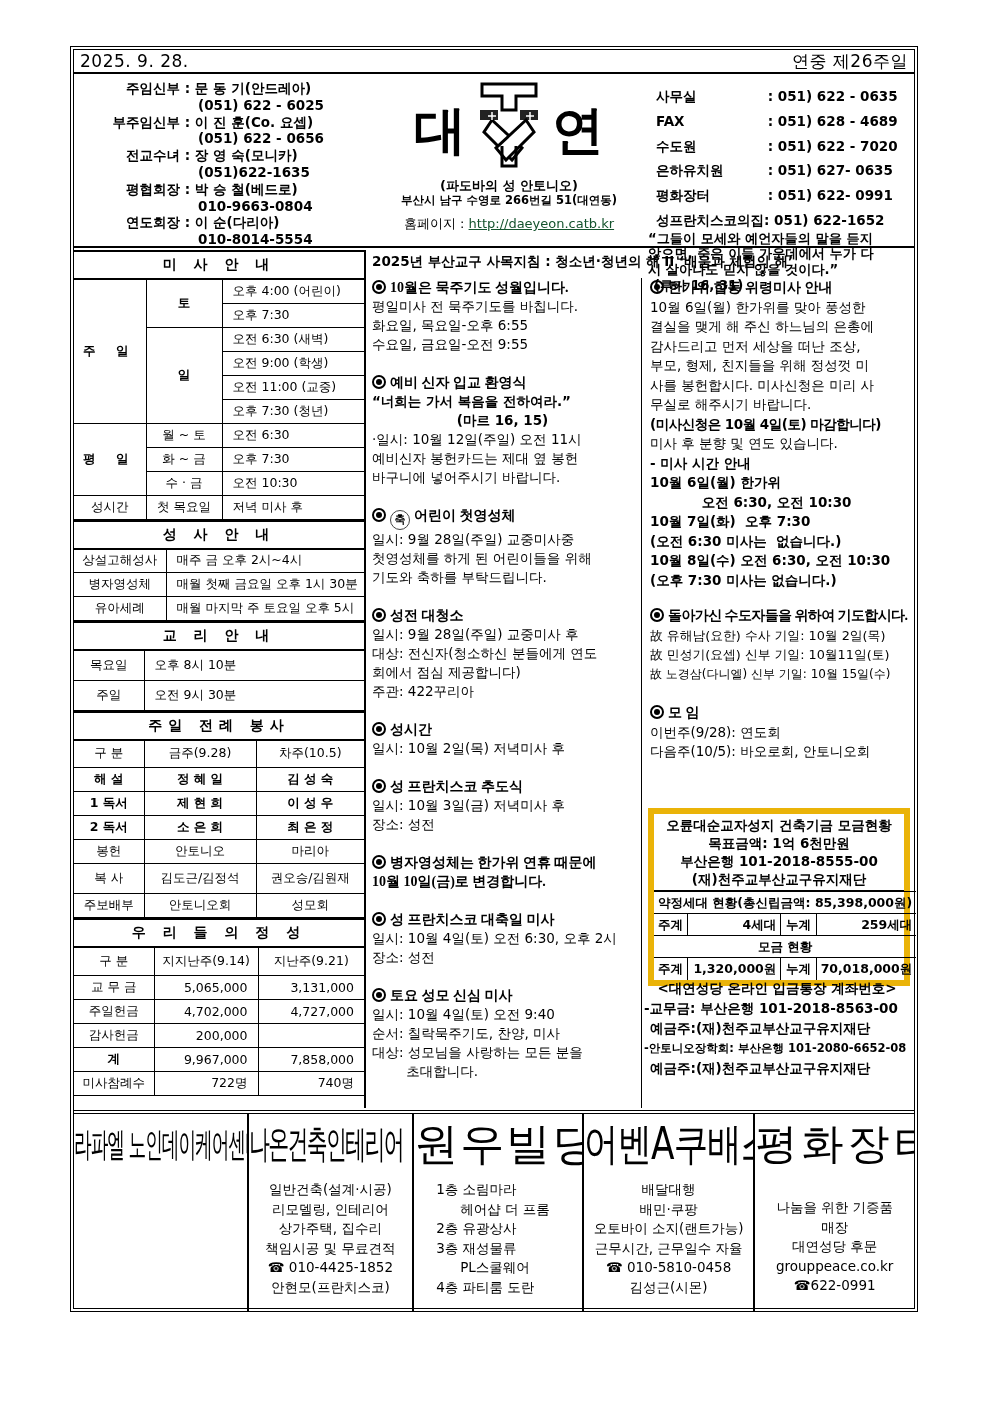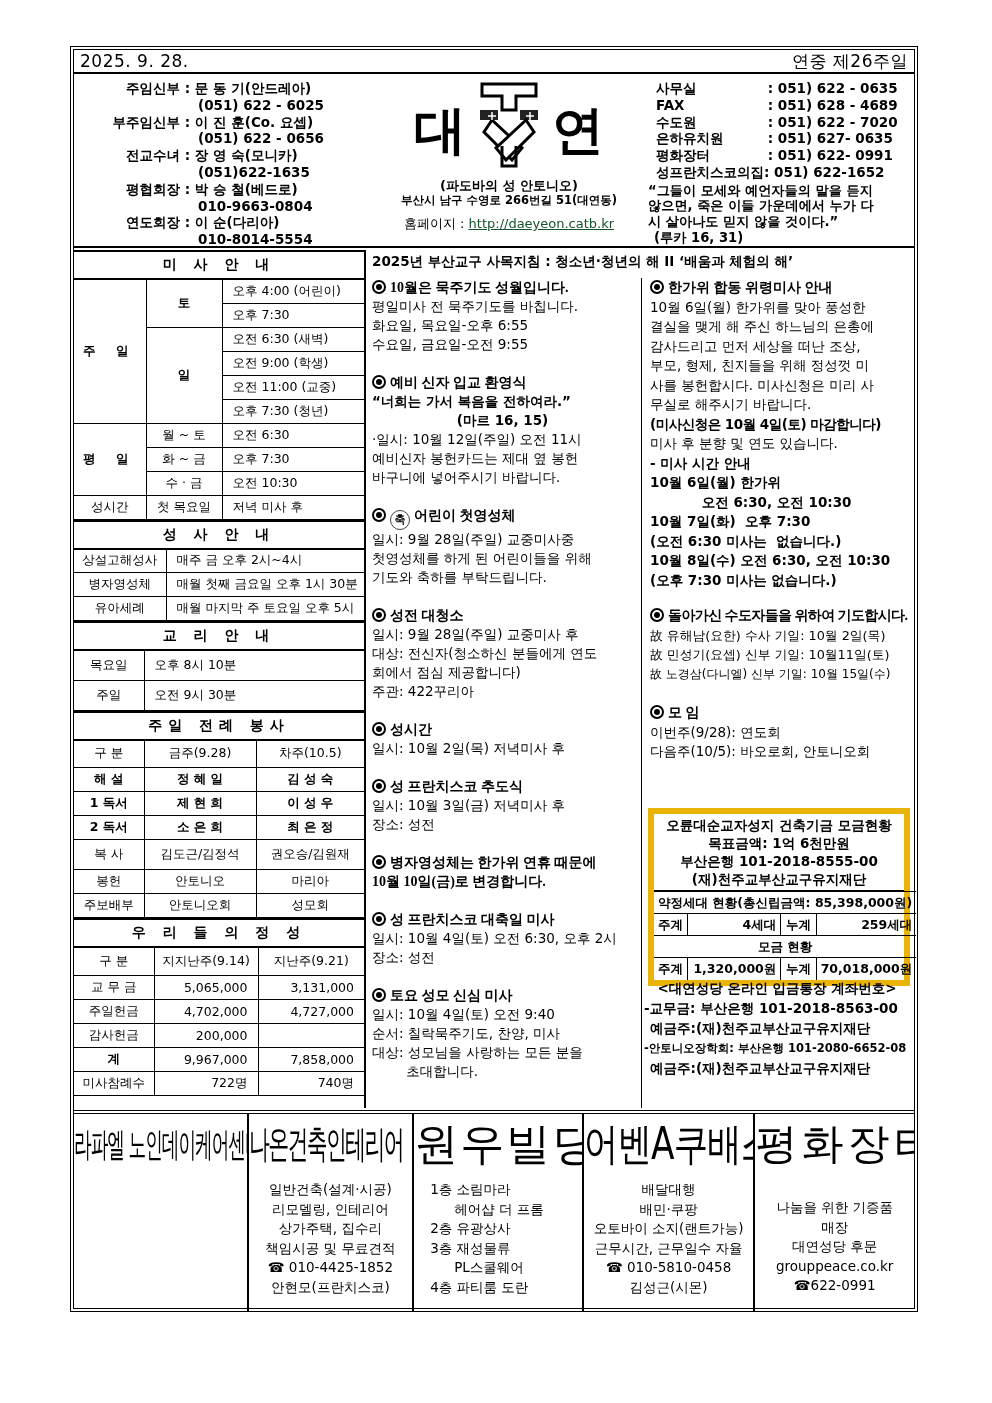--- a/index.html
+++ b/index.html
@@ -28,21 +28,21 @@
   .logo .glyph { position: absolute; top: 18px; font-size: 52px; font-weight: bold; font-family: "DejaVu Serif", serif; }
   .logo .g1 { left: 20px; }
   .logo .g3 { right: 20px; }
   .logo .emblem { position: absolute; left: 82px; top: 2px; width: 66px; height: 88px; }
   .subtitle { font-size: 13px; font-weight: bold; line-height: 15px; margin-top: 8px; }
   .address { font-size: 11.5px; font-weight: bold; line-height: 14px; }
   .homepage { font-size: 13px; margin-top: 8px; }
   .homepage .url { color: #14532d; text-decoration: underline; }
 
   .contacts { position: absolute; left: 574px; top: 4px; width: 268px; font-size: 13.5px; line-height: 16.8px; font-weight: bold; }
-  .contacts .c { white-space: nowrap; }
+  .contacts .c { white-space: nowrap; margin-top: 8px; }
   .contacts .lbl { display: inline-block; width: 115px; text-align: justify; text-align-last: justify; padding-left: 8px; }
   .quote { margin-top: 2px; font-size: 13.2px; line-height: 15.6px; font-weight: bold; }
   .quote .ref { padding-left: 6px; }
 
   
   .left-col { position: absolute; left: 0; top: 200px; width: 292px; height: 858px; border-right: 2px solid #000; }
   table.grid { border-collapse: collapse; width: 100%; font-size: 12.5px; }
   table.grid td { border: 1px solid #000; height: 24px; text-align: center; padding: 0 3px; white-space: nowrap; }
   table.grid td.sect { font-weight: bold; font-size: 14px; letter-spacing: 6px; height: 28px; border-top: 2px solid #000; border-bottom: 2px solid #000; }
   table.grid td.left { text-align: left; padding-left: 10px; }
@@ -88,21 +88,21 @@
   .ad1 { width: 175px; }
   .ad2 { width: 166px; }
   .ad3 { width: 170px; }
   .ad4 { width: 172px; }
   .ad5 { width: 159px; }
   .ad1 .ad-title { font-size: 34px; transform: scaleX(0.52); letter-spacing: -2px; text-align: left; }
   .ad2 .ad-title { font-size: 38px; transform: scaleX(0.55); text-align: left; }
   .ad3 .ad-title { font-size: 44px; letter-spacing: 2px; }
   .ad4 .ad-title { font-size: 44px; transform: scaleX(0.78); text-align: left; letter-spacing: -1px; }
   .ad5 .ad-title { font-size: 42px; letter-spacing: 4px; }
-  .ad3 .ad-body { text-align: left; padding-left: 16px; }
+  .ad3 .ad-body { text-align: left; padding-left: 22px; }
   .ad3 .ind { padding-left: 24px; }
   .ad1 .ad-body { font-size: 12.5px; line-height: 19px; }
   .ad1 .tight { font-size: 11.5px; letter-spacing: -1.2px; }
   .ad1 .r { text-align: right; padding-right: 8px; }
 </style>
 </head>
 <body>
 
 <div class="page">
 
@@ -284,28 +284,28 @@
             <td class="bold">1 독서</td>
             <td class="bold">제 현 희</td>
             <td class="bold">이 성 우</td>
           </tr>
       <tr>
             <td class="bold">2 독서</td>
             <td class="bold">소 은 희</td>
             <td class="bold">최 은 정</td>
           </tr>
       <tr>
+            <td>봉헌</td>
+            <td>안토니오</td>
+            <td>마리아</td>
+          </tr>
+      <tr>
             <td style="height:30px">복 사</td>
             <td>김도근/김정석</td>
             <td>권오승/김원재</td>
-          </tr>
-      <tr>
-            <td>봉헌</td>
-            <td>안토니오</td>
-            <td>마리아</td>
           </tr>
       <tr>
             <td>주보배부</td>
             <td>안토니오회</td>
             <td>성모회</td>
           </tr>
     </tbody>
       </table>
 
     <table class="grid">

